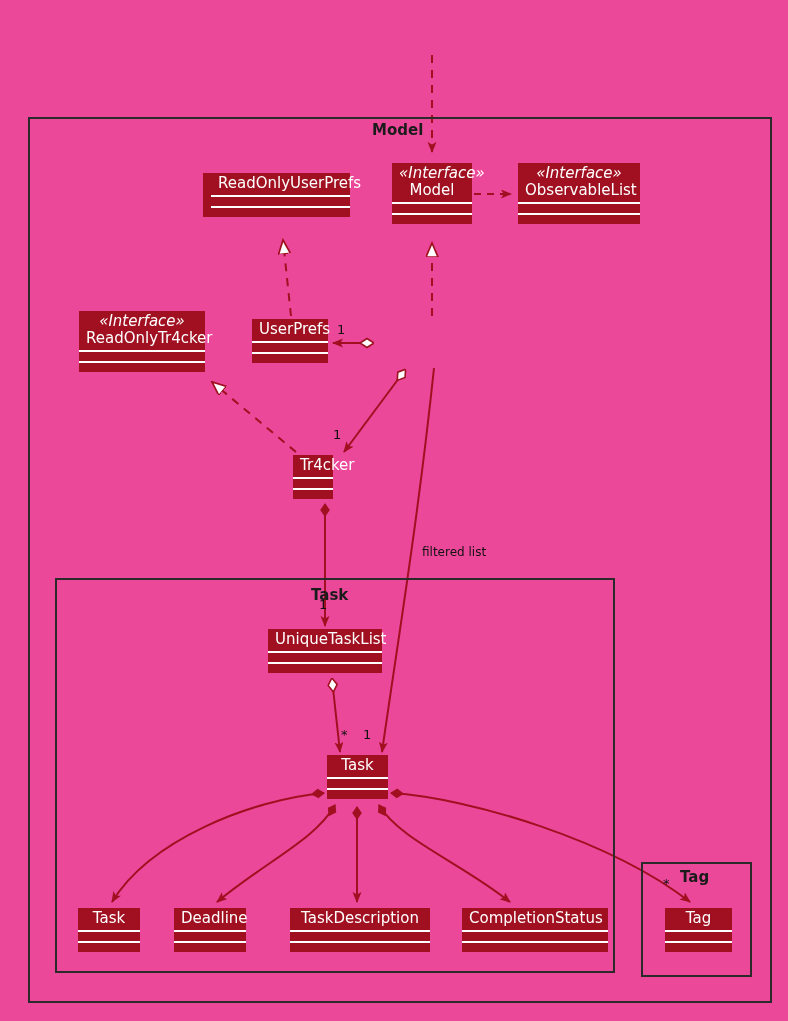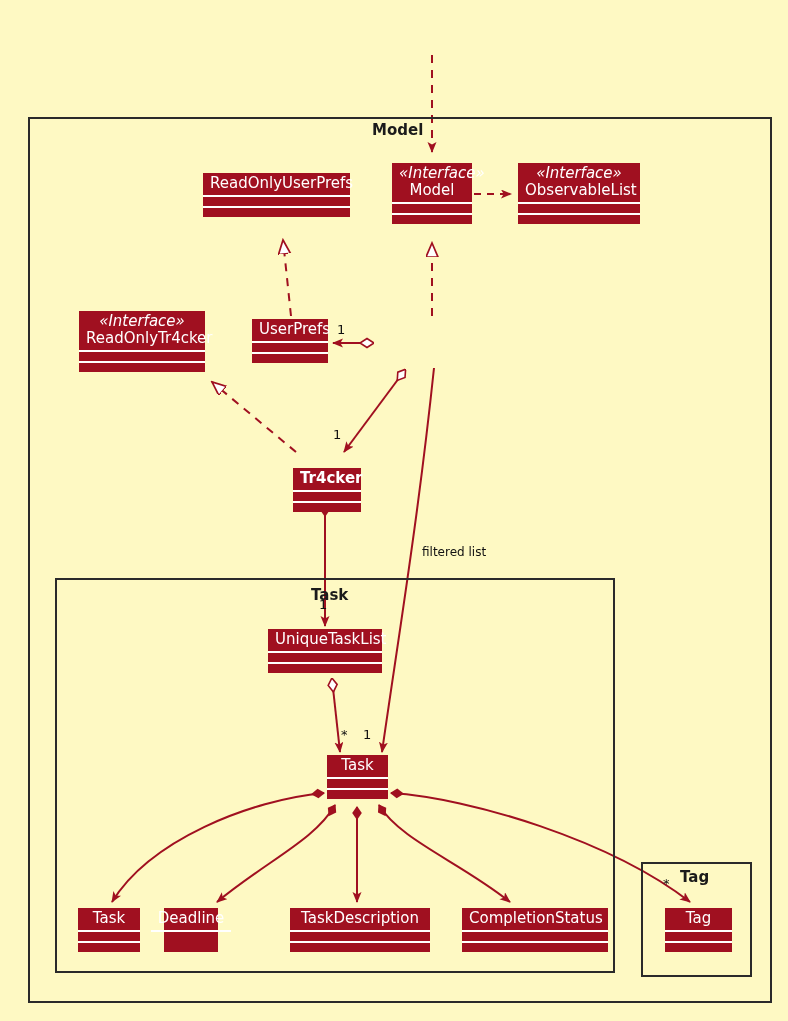--- a/index.html
+++ b/index.html
@@ -7,21 +7,21 @@
     padding: 0;
     background: #ffffff;
   }
   body {
     font-family: "DejaVu Sans", "Liberation Sans", sans-serif;
   }
   #diagram-root {
     position: relative;
     width: 788px;
     height: 1021px;
-    background: #fef9c3;
+    background: #ec4899;
     overflow: hidden;
   }
   #edges {
     position: absolute;
     left: 0;
     top: 0;
     width: 788px;
     height: 1021px;
     pointer-events: none;
   }
@@ -171,21 +171,21 @@
 
   <div class="package" style="left:28px; top:117px; width:744px; height:886px;"></div>
   <div class="package-title" style="left:372px; top:121px;">Model</div>
 
   <div class="package" style="left:55px; top:578px; width:560px; height:395px;"></div>
   <div class="package-title" style="left:311px; top:586px;">Task</div>
 
   <div class="package" style="left:641px; top:862px; width:111px; height:115px;"></div>
   <div class="package-title" style="left:680px; top:868px;">Tag</div>
 
-  <div class="uml-class" style="left:203px; top:173px; width:147px;">
+  <div class="uml-class" style="left:203px; top:173px; width:147px;padding-left:8px;">
     <div class="uml-name">ReadOnlyUserPrefs</div>
     <div class="uml-attrs"></div>
     <div class="uml-ops"></div>
   </div>
 
   <div class="uml-class" style="left:392px; top:163px; width:80px;">
     <div class="uml-name">
       <span class="uml-stereo">«Interface»</span>
       <span>Model</span>
     </div>
@@ -211,21 +211,21 @@
     <div class="uml-ops"></div>
   </div>
 
   <div class="uml-class" style="left:252px; top:319px; width:76px;">
     <div class="uml-name">UserPrefs</div>
     <div class="uml-attrs"></div>
     <div class="uml-ops"></div>
   </div>
 
 
-  <div class="uml-class" style="left:293px; top:468px; width:68px;font-weight:bold;">
+  <div class="uml-class" style="left:293px; top:455px; width:40px;">
     <div class="uml-name">Tr4cker</div>
     <div class="uml-attrs"></div>
     <div class="uml-ops"></div>
   </div>
 
   <div class="uml-class" style="left:268px; top:629px; width:114px;justify-content:center;">
     <div class="uml-name">UniqueTaskList</div>
     <div class="uml-attrs"></div>
     <div class="uml-ops"></div>
   </div>
@@ -235,21 +235,21 @@
     <div class="uml-attrs"></div>
     <div class="uml-ops"></div>
   </div>
 
   <div class="uml-class" style="left:78px; top:908px; width:62px;">
     <div class="uml-name">Task</div>
     <div class="uml-attrs"></div>
     <div class="uml-ops"></div>
   </div>
 
-  <div class="uml-class" style="left:164px; top:908px; width:54px;align-items:center;">
+  <div class="uml-class" style="left:174px; top:908px; width:72px;">
     <div class="uml-name">Deadline</div>
     <div class="uml-attrs"></div>
     <div class="uml-ops"></div>
   </div>
 
   <div class="uml-class" style="left:290px; top:908px; width:140px;">
     <div class="uml-name">TaskDescription</div>
     <div class="uml-attrs"></div>
     <div class="uml-ops"></div>
   </div>

